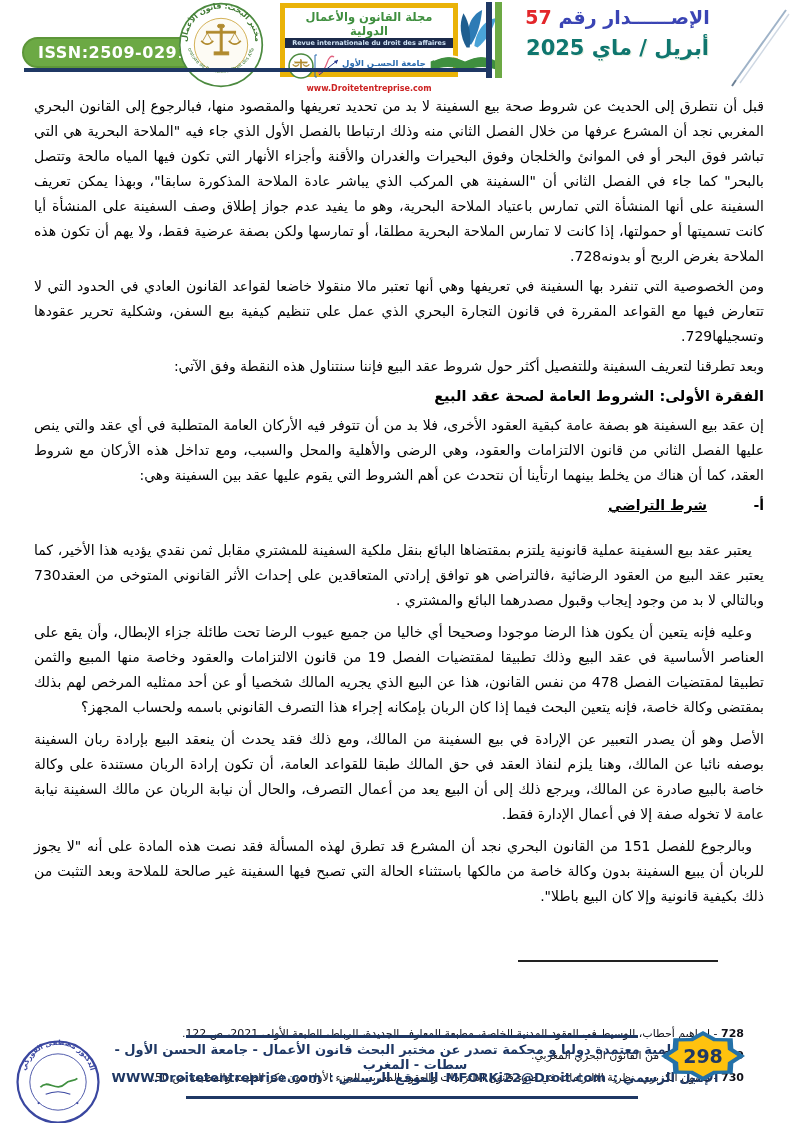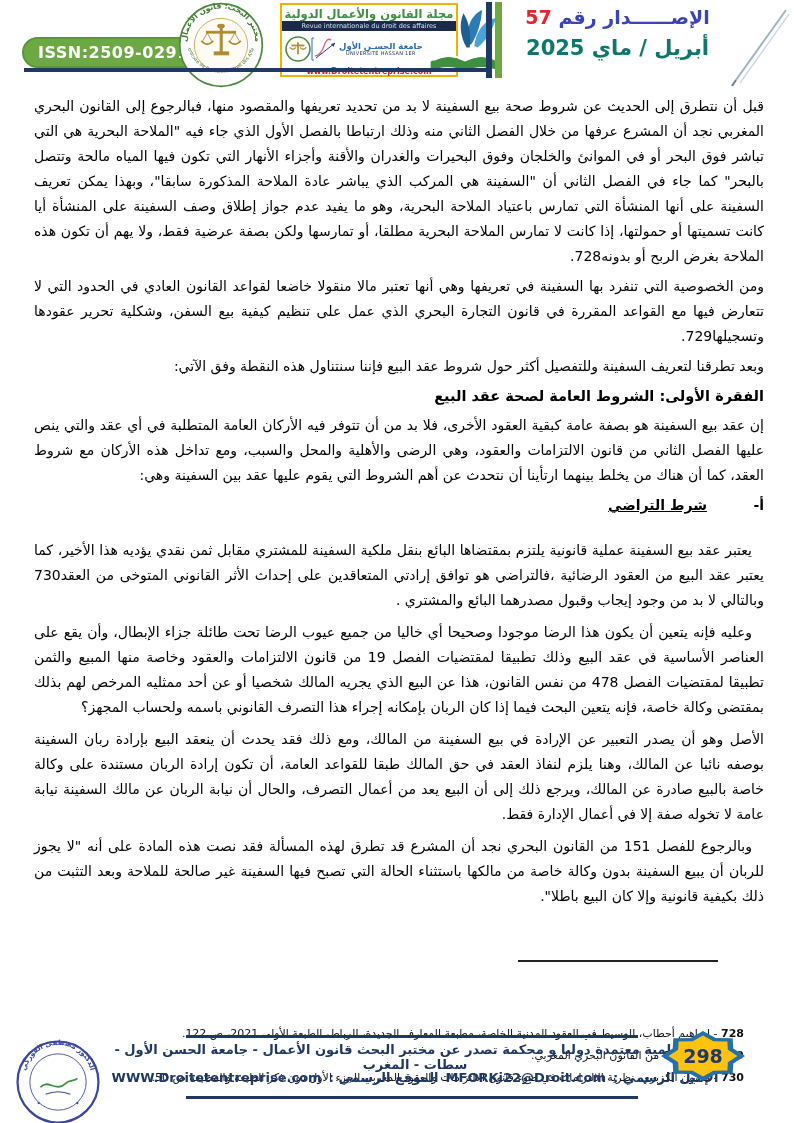--- a/index.html
+++ b/index.html
@@ -7,23 +7,23 @@
         font-family:"DejaVu Sans",sans-serif;color:#000;}
   
   .header{position:absolute;top:0;left:0;right:0;height:90px;background:#fff;}
   .issn-pill{position:absolute;left:22px;top:37px;background:#6CA944;color:#fff;font-weight:bold;
              font-size:16px;padding:4px 14px;border-radius:18px;letter-spacing:.5px;border:2px solid #5d9639;}
   .header-rule{position:absolute;left:24px;top:68px;width:462px;height:4px;background:#1F3864;}
   .vbar-navy{position:absolute;left:486px;top:2px;width:6px;height:76px;background:#1F3864;}
   .vbar-green{position:absolute;left:495px;top:2px;width:7px;height:76px;background:#6CA944;}
   .lab-logo{position:absolute;left:178px;top:2px;}
   .journal-box{position:absolute;left:280px;top:3px;width:178px;height:74px;background:#fff;
-               border:2px solid #eab308;box-sizing:border-box;text-align:center;}
+               border:5px solid #eab308;box-sizing:border-box;text-align:center;}
   .journal-title{color:#3f8f3f;font-weight:bold;font-size:11.5px;padding-top:2px;direction:rtl;}
-  .journal-band{background:#1b2a4a;color:#cfe3f5;font-size:6.5px;padding:1px 0;}
+  .journal-band{background:#1b2a4a;color:#cfe3f5;font-size:6.5px;padding:1px 0;font-weight:bold;}
   .journal-mid{display:flex;align-items:center;justify-content:flex-start;height:36px;padding:0 3px;}
   .univ-block{line-height:1.1;}
   .univ-ar{color:#2b6cb0;font-weight:bold;font-size:8.5px;direction:rtl;}
   .univ-fr{color:#1b2a4a;font-size:5px;letter-spacing:.3px;}
   .journal-url{color:#CC2222;font-weight:bold;font-size:8px;}
   .book-art{position:absolute;left:426px;top:6px;}
   .issue-wrap{position:absolute;left:505px;top:6px;width:225px;text-align:center;direction:rtl;}
   .issue-line{font-size:19px;font-weight:bold;color:#3A44B4;white-space:nowrap;}
   .issue-num{color:#E3262A;}
   .date-line{margin-top:8px;font-size:21px;font-weight:bold;color:#0f766e;

